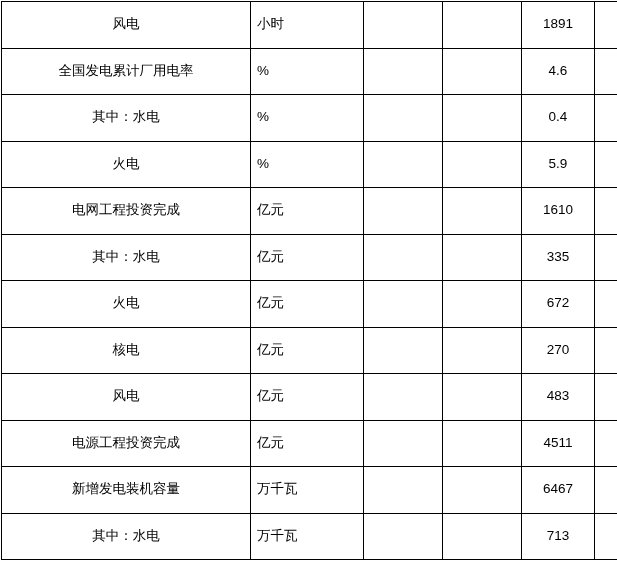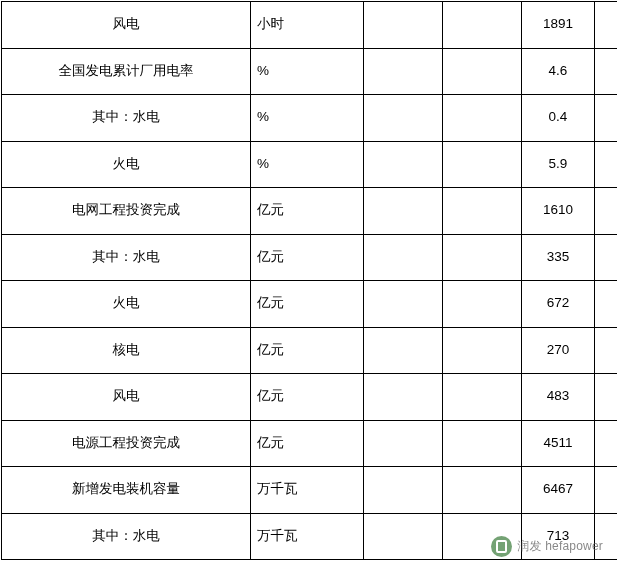--- a/index.html
+++ b/index.html
@@ -184,17 +184,13 @@
         <td class="c-name name-indent">其中：水电</td>
         <td class="c-unit">万千瓦</td>
         <td class="c-blank1"></td>
         <td class="c-blank2"></td>
         <td class="c-value">713</td>
         <td class="c-change">-314</td>
       </tr>
     </tbody>
   </table>
 
-  <div class="watermark">
-    <span class="wm-badge"></span>
-    <span class="wm-text">润发 hefapower</span>
-  </div>
 </div>
 
 </body></html>

